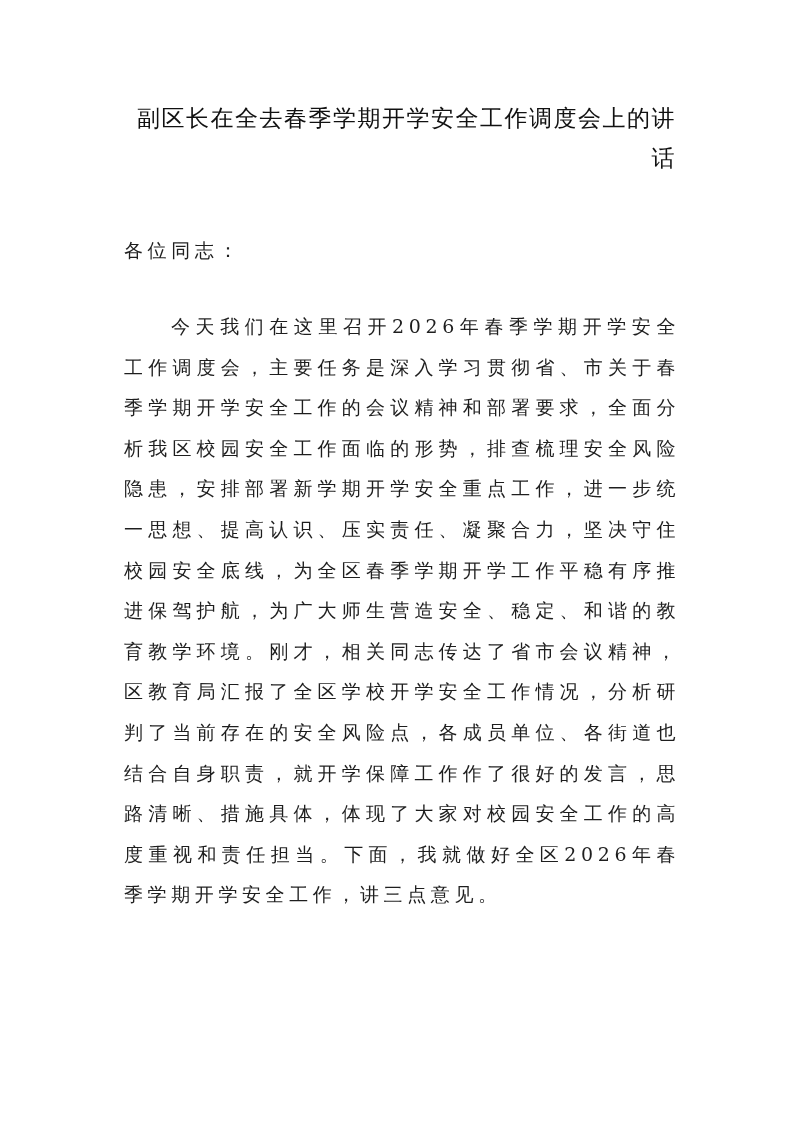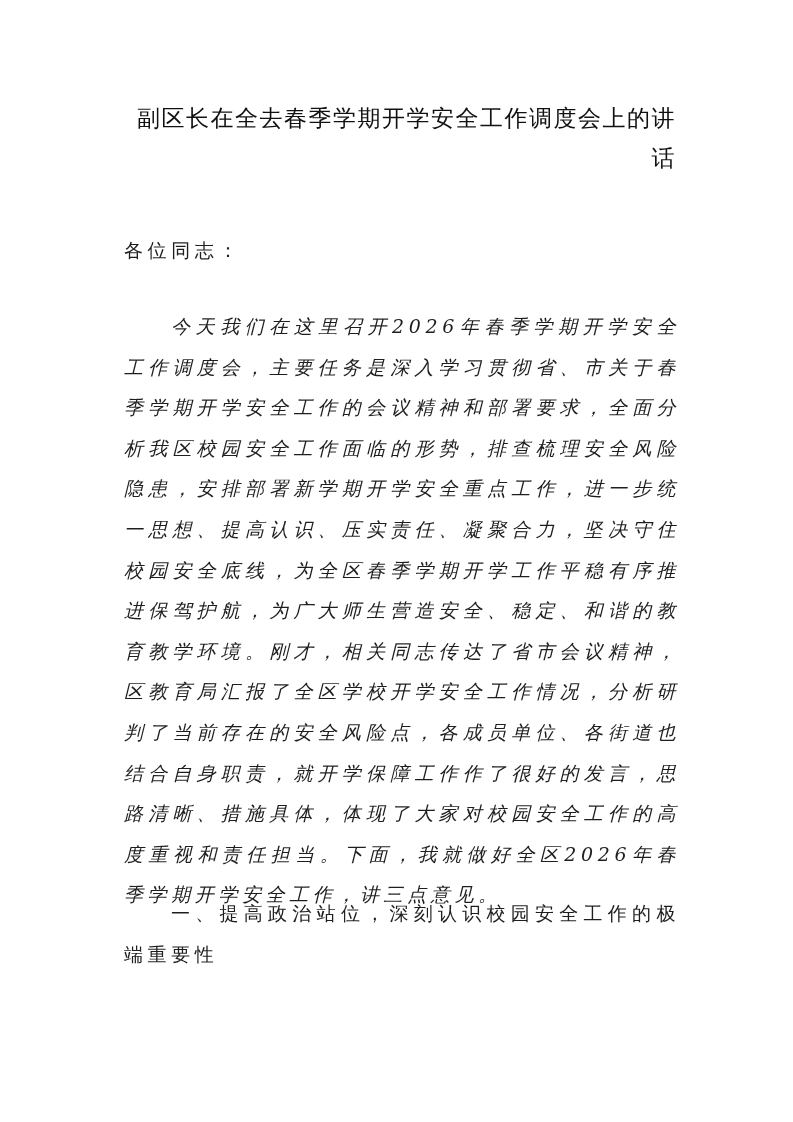--- a/index.html
+++ b/index.html
@@ -41,29 +41,28 @@
     width: 556px;
     font-size: 19px;
     line-height: 40.6px;
     letter-spacing: 4.6px;
     text-align: justify;
     text-justify: inter-character;
     color: #1e1e1e;
     margin: 4px;
   }
   .salutation { top: 226px; }
-  .p1 { top: 302px; text-indent: 47px; font-style: italic; }
+  .p1 { top: 302px; text-indent: 47px; }
   .heading1 { top: 889px; text-indent: 47px; }
   .p2 { top: 970px; text-indent: 47px; }
 </style>
 </head>
 <body>
 
 <div class="page">
   <h1 class="title">副区长在全去春季学期开学安全工作调度会上的讲话</h1>
 
   <p class="body-text salutation">各位同志：</p>
 
   <p class="body-text p1">今天我们在这里召开2026年春季学期开学安全工作调度会，主要任务是深入学习贯彻省、市关于春季学期开学安全工作的会议精神和部署要求，全面分析我区校园安全工作面临的形势，排查梳理安全风险隐患，安排部署新学期开学安全重点工作，进一步统一思想、提高认识、压实责任、凝聚合力，坚决守住校园安全底线，为全区春季学期开学工作平稳有序推进保驾护航，为广大师生营造安全、稳定、和谐的教育教学环境。刚才，相关同志传达了省市会议精神，区教育局汇报了全区学校开学安全工作情况，分析研判了当前存在的安全风险点，各成员单位、各街道也结合自身职责，就开学保障工作作了很好的发言，思路清晰、措施具体，体现了大家对校园安全工作的高度重视和责任担当。下面，我就做好全区2026年春季学期开学安全工作，讲三点意见。</p>
 
-  <p class="body-text heading1">一、提高政治站位，深刻认识校园安全工作的极端重要性</p>
 
 </div>
 
 </body></html>

